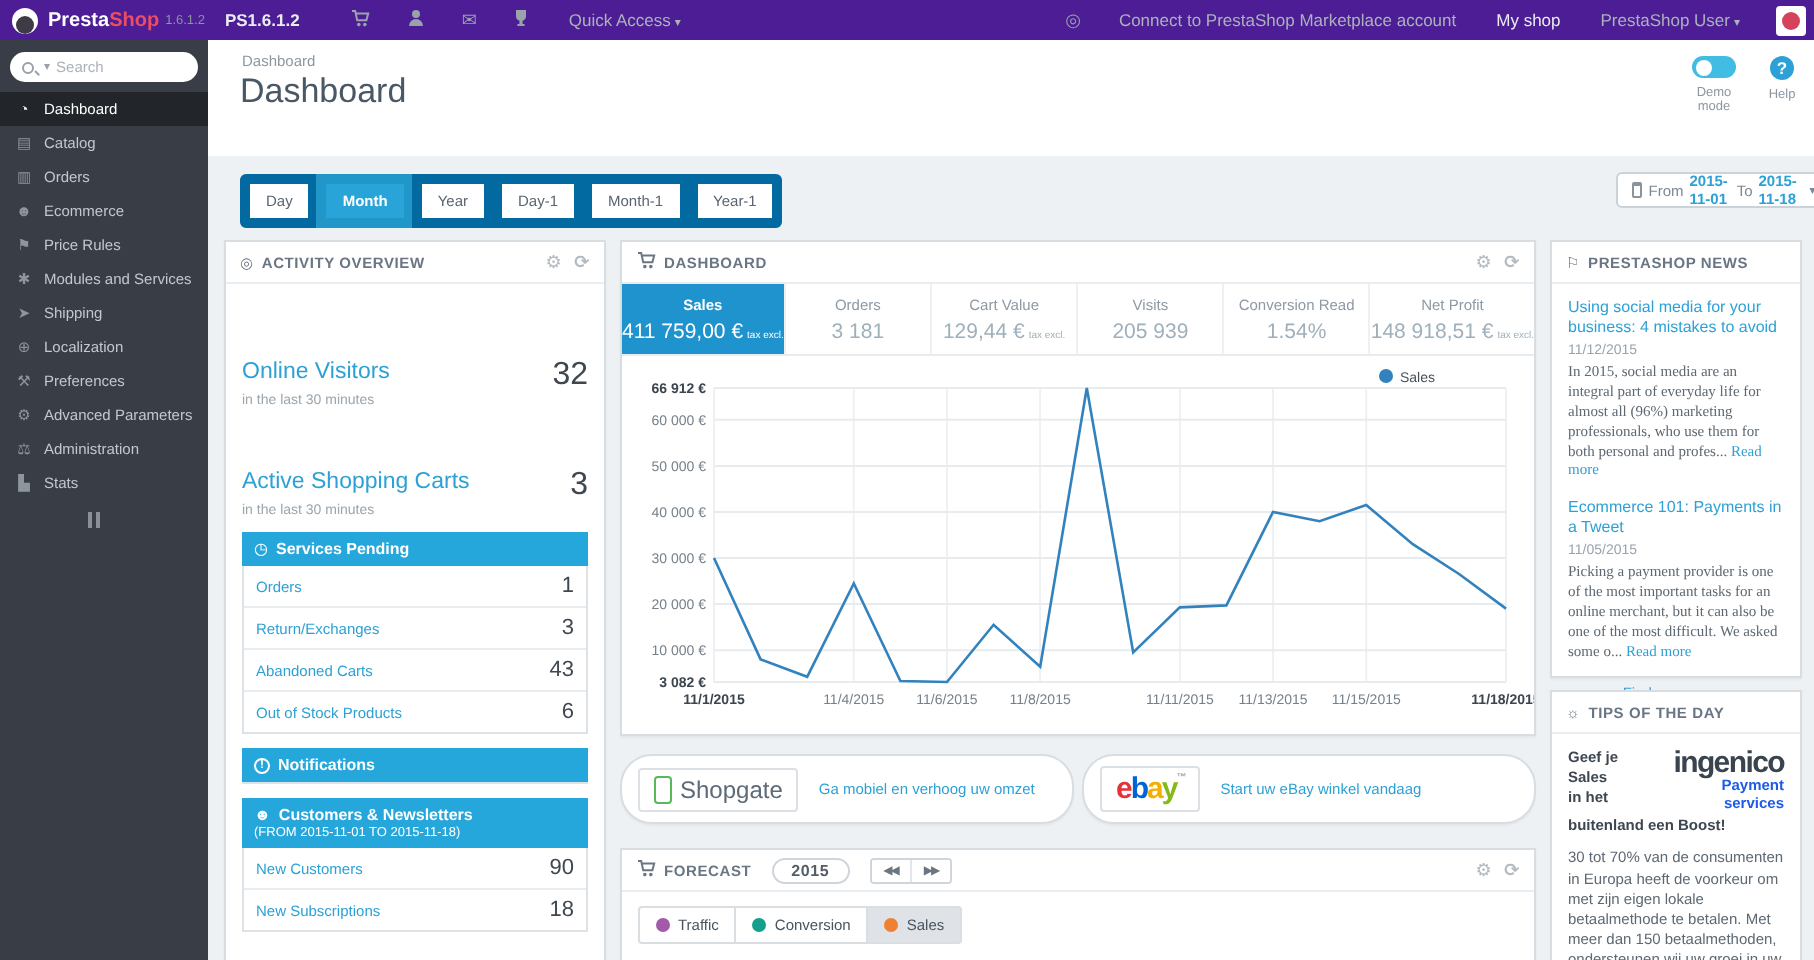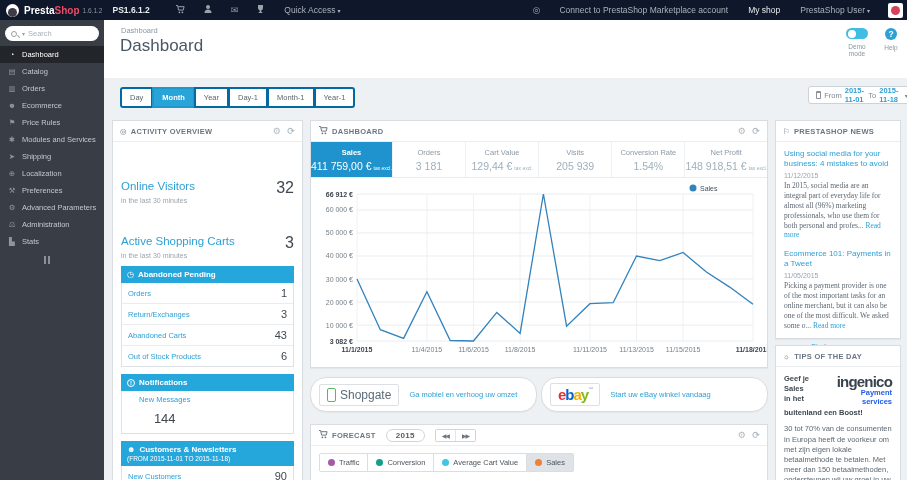--- a/index.html
+++ b/index.html
@@ -1,20 +1,20 @@
 <!DOCTYPE html>
 <html><head>
 <meta charset="utf-8">
 <style>
   * { margin:0; padding:0; box-sizing:border-box; }
   html,body { width:907px; height:480px; overflow:hidden; }
   body { font-family:"Liberation Sans","DejaVu Sans",sans-serif; background:#eef1f4; position:relative; color:#3c454e; }
 
   
-  .topbar { position:absolute; left:0; top:0; width:907px; height:20px; background:#0f172a; display:flex; align-items:center; font-size:8.5px; color:#aab2ba; z-index:50; }
+  .topbar { position:absolute; left:0; top:0; width:907px; height:20px; background:#4c1d95; display:flex; align-items:center; font-size:8.5px; color:#aab2ba; z-index:50; }
   .ps-logo { width:13px; height:13px; border-radius:50%; background:#fff; margin:0 5px 0 6px; position:relative; overflow:hidden; }
   .ps-logo::after { content:""; position:absolute; left:2px; top:4px; width:9px; height:9px; border-radius:50%; background:#3e3a46; }
   .brand { font-weight:bold; color:#fff; font-size:10px; }
   .brand .shop { color:#eb4d64; }
   .brand-ver { font-size:6.5px; color:#8b939b; margin:0 10px 0 3px; }
   .shop-ver { color:#e9edf0; font-weight:bold; font-size:8.5px; margin-right:16px; }
   .tb-ico { margin:0 9px; color:#9aa2ab; font-size:9px; line-height:1; cursor:pointer; }
   .tb-link { margin:0 10px; cursor:pointer; }
   .tb-right { margin-left:auto; display:flex; align-items:center; }
   .tb-white { color:#e9edf0; }
@@ -44,21 +44,21 @@
   .page-title { position:absolute; left:120px; top:36px; font-size:17px; color:#4a5764; }
   .demo-wrap { position:absolute; left:840px; top:28px; width:34px; text-align:center; }
   .toggle { width:22px; height:11px; border-radius:6px; background:#41bde4; position:relative; margin:0 auto; cursor:pointer; }
   .toggle::after { content:""; position:absolute; left:1.5px; top:1.5px; width:8px; height:8px; border-radius:50%; background:#fff; }
   .tiny-label { font-size:6.5px; color:#8a97a2; margin-top:4px; }
   .help-wrap { position:absolute; left:880px; top:28px; width:22px; text-align:center; }
   .help-circle { width:12px; height:12px; border-radius:50%; background:#2da1d6; color:#fff; font-size:8.5px; font-weight:bold; display:flex; align-items:center; justify-content:center; margin:0 auto; cursor:pointer; }
 
   
   .range-group { position:absolute; left:120px; top:87px; display:flex; }
-  .rb { border:2px solid #0369a1; background:#fff; color:#5a6570; font-size:7.5px; padding:4px 8px; margin-left:-1px; cursor:pointer; }
+  .rb { border:5px solid #0369a1; background:#fff; color:#5a6570; font-size:7.5px; padding:4px 8px; margin-left:-1px; cursor:pointer; }
   .rb:first-child { border-radius:3px 0 0 3px; margin-left:0; }
   .rb:last-child { border-radius:0 3px 3px 0; }
   .rb.active { background:#28a4d9; border-color:#2196c8; color:#fff; font-weight:bold; }
   .date-box { position:absolute; left:808px; top:86px; height:18px; background:#fff; border:1px solid #cbd2d8; border-radius:3px; display:flex; align-items:center; gap:3px; padding:0 7px; font-size:7.5px; color:#7c8893; cursor:pointer; }
   .date-box b { color:#2da1d6; font-size:7.5px; }
   .cal-icon { width:8px; height:8px; border:1px solid #8b939b; border-top:2.5px solid #8b939b; border-radius:1px; display:inline-block; }
 
   
   .panel { position:absolute; background:#fff; border:1px solid #d8dde1; box-shadow:0 1px 1px rgba(0,0,0,.04); }
   .panel-head { height:21px; border-bottom:1px solid #ebeef0; display:flex; align-items:center; padding:0 7px; color:#6a7683; font-size:7.5px; font-weight:bold; letter-spacing:.3px; gap:4px; }
@@ -281,21 +281,21 @@
     </div>
     <div class="m-sub">in the last 30 minutes</div>
     <div class="metric">
       <span class="m-label">Active Shopping Carts</span>
       <span class="m-value">3</span>
     </div>
     <div class="m-sub">in the last 30 minutes</div>
 
     <div class="sub-head">
       <span>◷</span>
-      <span>Abandoned Pending</span>
+      <span>Services Pending</span>
     </div>
     <div class="data-rows">
       <div class="data-row">
           <span class="k">Orders</span>
           <span class="v">1</span>
         </div>
       <div class="data-row">
           <span class="k">Return/Exchanges</span>
           <span class="v">3</span>
         </div>
@@ -307,21 +307,20 @@
           <span class="k">Out of Stock Products</span>
           <span class="v">6</span>
         </div>
     </div>
 
     <div class="sub-head">
       <span class="circle-i">!</span>
       <span>Notifications</span>
     </div>
     <div class="notif-grid">
-      <div class="notif-col"><span class="k">New Messages</span><span class="v">144</span></div>
     </div>
 
     <div class="sub-head twoline">
       <span class="sh-row">
           <span>☻</span>
           <span>Customers &amp; Newsletters</span>
         </span>
       <span class="sh-date">(FROM 2015-11-01 TO 2015-11-18)</span>
     </div>
     <div class="data-rows">
@@ -362,21 +361,21 @@
     </div>
     <div class="stat">
       <div class="s-label">Cart Value</div>
       <div class="s-value"><span>129,44 €</span><span class="tax">tax excl.</span></div>
     </div>
     <div class="stat">
       <div class="s-label">Visits</div>
       <div class="s-value"><span>205 939</span></div>
     </div>
     <div class="stat">
-      <div class="s-label">Conversion Rate</div>
+      <div class="s-label">Conversion Read</div>
       <div class="s-value"><span>1.54%</span></div>
     </div>
     <div class="stat">
       <div class="s-label">Net Profit</div>
       <div class="s-value"><span>148 918,51 €</span><span class="tax">tax excl.</span></div>
     </div>
   </div>
   <svg id="sales-chart" width="456" height="189" viewBox="0 0 456 189">
       <line x1="46" y1="16" x2="46" y2="163" stroke="#eef1f3"></line>
       <line x1="115.88235294117646" y1="16" x2="115.88235294117646" y2="163" stroke="#eef1f3"></line>
@@ -450,24 +449,20 @@
   </div>
   <div class="legend-row">
     <span class="legend-chip">
         <span class="dot" id="dot-0" style="background: rgb(162, 91, 168);"></span>
         <span>Traffic</span>
       </span>
     <span class="legend-chip">
         <span class="dot" id="dot-1" style="background: rgb(18, 160, 138);"></span>
         <span>Conversion</span>
       </span>
-    <span class="legend-chip">
-        <span class="dot" id="dot-2" style="background: rgb(63, 198, 228);"></span>
-        <span>Average Cart Value</span>
-      </span>
     <span class="legend-chip active">
         <span class="dot" id="dot-3" style="background: rgb(238, 129, 51);"></span>
         <span>Sales</span>
       </span>
   </div>
 </div>
 
 <div id="news" class="panel">
   <div class="panel-head">
     <span>⚐</span>

